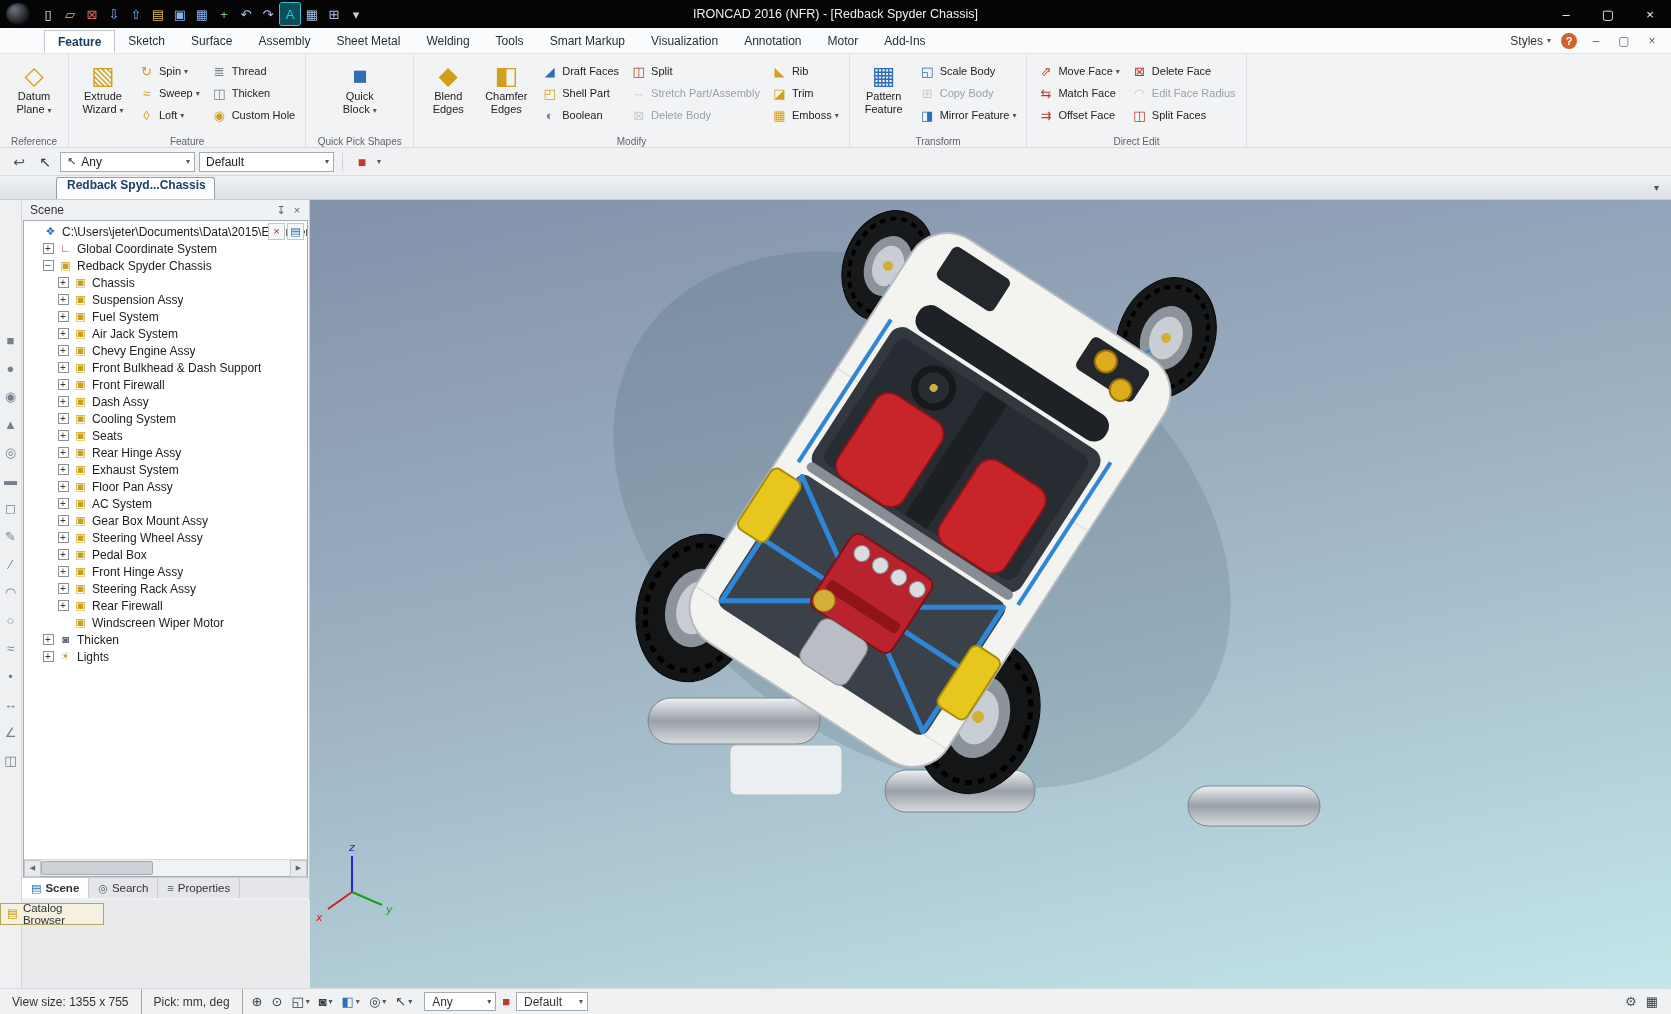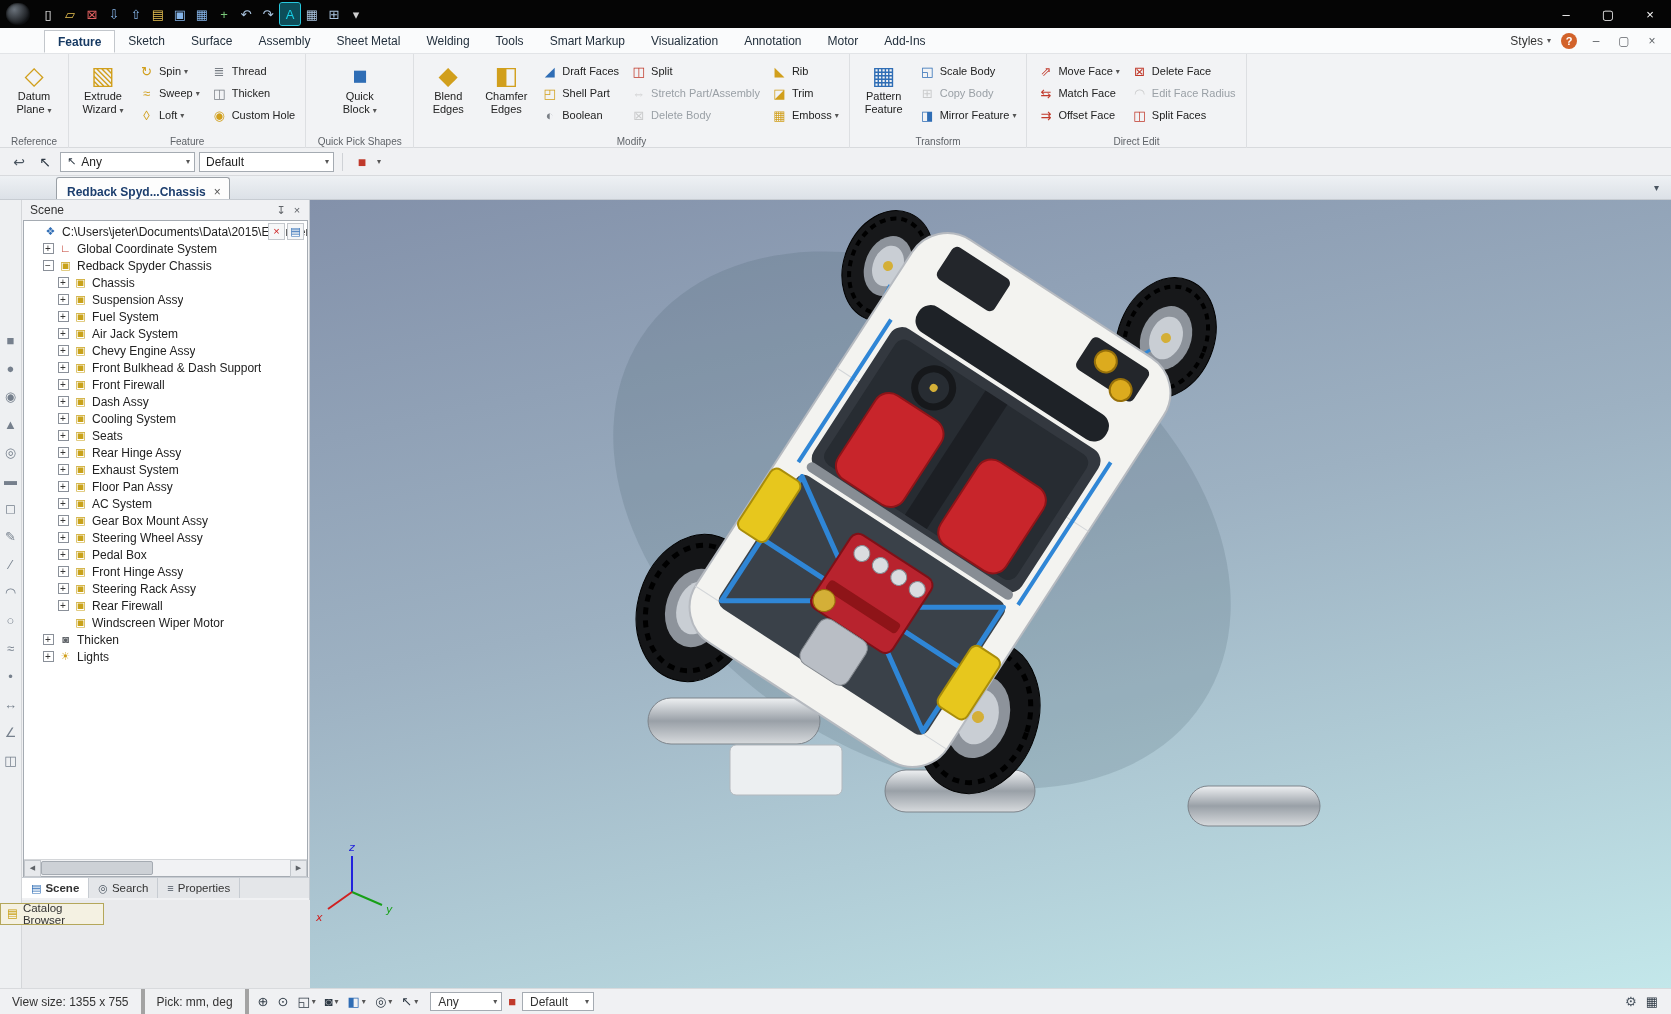--- a/index.html
+++ b/index.html
@@ -48,21 +48,21 @@
   .tbicon { width:22px; height:22px; display:flex; align-items:center; justify-content:center; font-size:14px; border-radius:2px; cursor:pointer; }
   .combo { display:flex; align-items:center; height:20px; background:#fff; border:1px solid #a5abb2; padding:0 4px 0 6px; gap:5px; cursor:pointer; }
   .combo .cval { flex:1; color:#222; }
   .w135 { width:135px; }
   .cchev { font-size:8px; color:#555; }
   .vsep { width:1px; height:18px; background:#cfd2d6; margin:0 4px; }
 
   
   .docbar { position:absolute; left:0; top:176px; width:1671px; height:24px; background:linear-gradient(#eef1f4,#dce1e7); border-bottom:1px solid #c7ccd2; display:flex; align-items:flex-end; }
   .doctabs { display:flex; padding-left:56px; }
-  .doctab { display:flex; align-items:flex-end; gap:8px; height:22px; padding:0 8px 0 10px; background:#fdfdfd; border:1px solid #9aa0a6; border-bottom:none; border-radius:3px 3px 0 0; cursor:pointer; }
+  .doctab { display:flex; align-items:center; gap:24px; height:22px; padding:0 8px 0 10px; background:#fdfdfd; border:1px solid #9aa0a6; border-bottom:none; border-radius:3px 3px 0 0; cursor:pointer;flex-direction:column; }
   .dtlabel { font-size:12px; font-weight:bold; color:#1c3e6e; white-space:nowrap; }
   .dtclose { color:#555; font-size:12px; cursor:pointer; }
   .docchev { margin-left:auto; margin-right:12px; align-self:center; color:#4a5560; font-size:10px; cursor:pointer; }
 
   
   .leftstrip { position:absolute; left:0; top:200px; width:22px; height:788px; background:#eef0f2; border-right:1px solid #d4d6d9; display:flex; flex-direction:column; align-items:center; padding-top:128px; gap:4px; }
   .lticon { width:20px; height:24px; display:flex; align-items:center; justify-content:center; font-size:13px; border-radius:2px; cursor:pointer; }
 
   
   .scenepanel { position:absolute; left:22px; top:200px; width:288px; height:700px; background:#f0f1f3; border-right:1px solid #c7ccd2; display:flex; flex-direction:column; }
@@ -92,21 +92,21 @@
   .catalog { position:absolute; left:0; top:903px; width:104px; height:22px; background:#f4f1e2; border:1px solid #b4a75a; display:flex; align-items:center; gap:5px; padding:0 6px; font-size:11.5px; color:#333; cursor:pointer; }
 
   
   .viewport { position:absolute; left:310px; top:200px; width:1361px; height:788px; background:linear-gradient(168deg, #8391aa 0%, #9db1c2 45%, #c3e7ea 100%); overflow:hidden; cursor:crosshair; }
   .viewport svg { display:block; }
   .triadtext { font-size:11px; font-style:italic; font-family:"DejaVu Sans", sans-serif; }
 
   
   .statusbar { position:absolute; left:0; top:988px; width:1671px; height:26px; background:#f0f1f3; border-top:1px solid #d8dadd; display:flex; align-items:center; font-size:12px; color:#333; }
   .sb-help { width:845px; padding-left:8px; border-right:1px solid #dcdee1; align-self:stretch; display:flex; align-items:center; }
-  .sb-seg { padding:0 12px; border-right:4px solid #a3a3a3; align-self:stretch; display:flex; align-items:center; white-space:nowrap; }
+  .sb-seg { padding:0 12px; border-right:1px solid #a3a3a3; align-self:stretch; display:flex; align-items:center; white-space:nowrap; }
   .sb-icons, .sb-right { display:flex; align-items:center; gap:3px; padding:0 6px; }
   .sbtool { display:flex; align-items:center; gap:2px; padding:2px 3px; border-radius:2px; cursor:pointer; font-size:13px; }
   .sb-combo { display:flex; align-items:center; justify-content:space-between; background:#fff; border:1px solid #a5abb2; height:19px; min-width:72px; padding:0 4px 0 7px; margin:0 3px; cursor:pointer; }
   .sb-right { margin-left:auto; padding-right:10px; }
 </style>
 </head>
 <body>
 
 <div id="app">
 
@@ -167,20 +167,21 @@
         </span>
 
         <span class="qicon">
           <span class="icon" style="color: rgb(169, 195, 222);">⊞</span>
         </span>
 
         <span class="qicon">
           <span class="icon" style="color: rgb(207, 207, 207);">▾</span>
         </span>
       </div>
+    <div class="title">IRONCAD 2016 (NFR) - [Redback Spyder Chassis]</div>
     <div class="winctrl">
       <span class="wbtn">
           <span class="icon" style="color: rgb(255, 255, 255);">–</span>
         </span>
       <span class="wbtn">
           <span class="icon" style="color: rgb(255, 255, 255);">▢</span>
         </span>
       <span class="wbtn close">
           <span class="icon" style="color: rgb(255, 255, 255);">×</span>
         </span>

